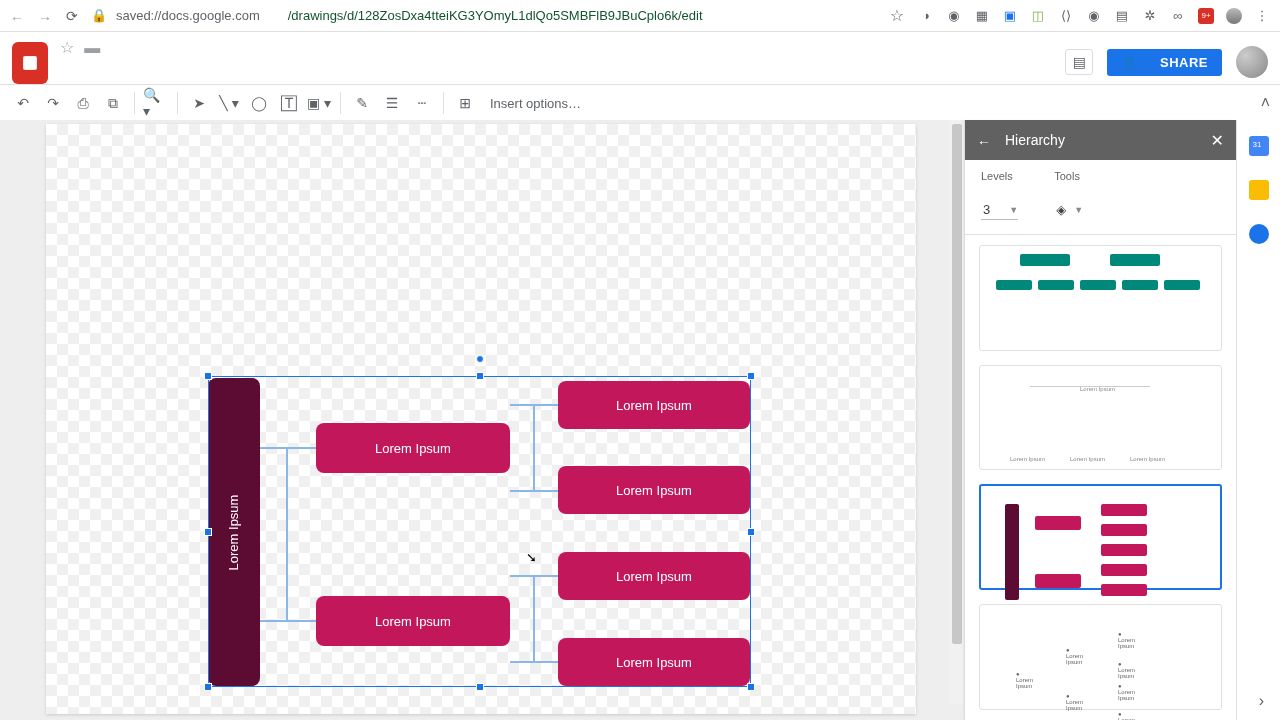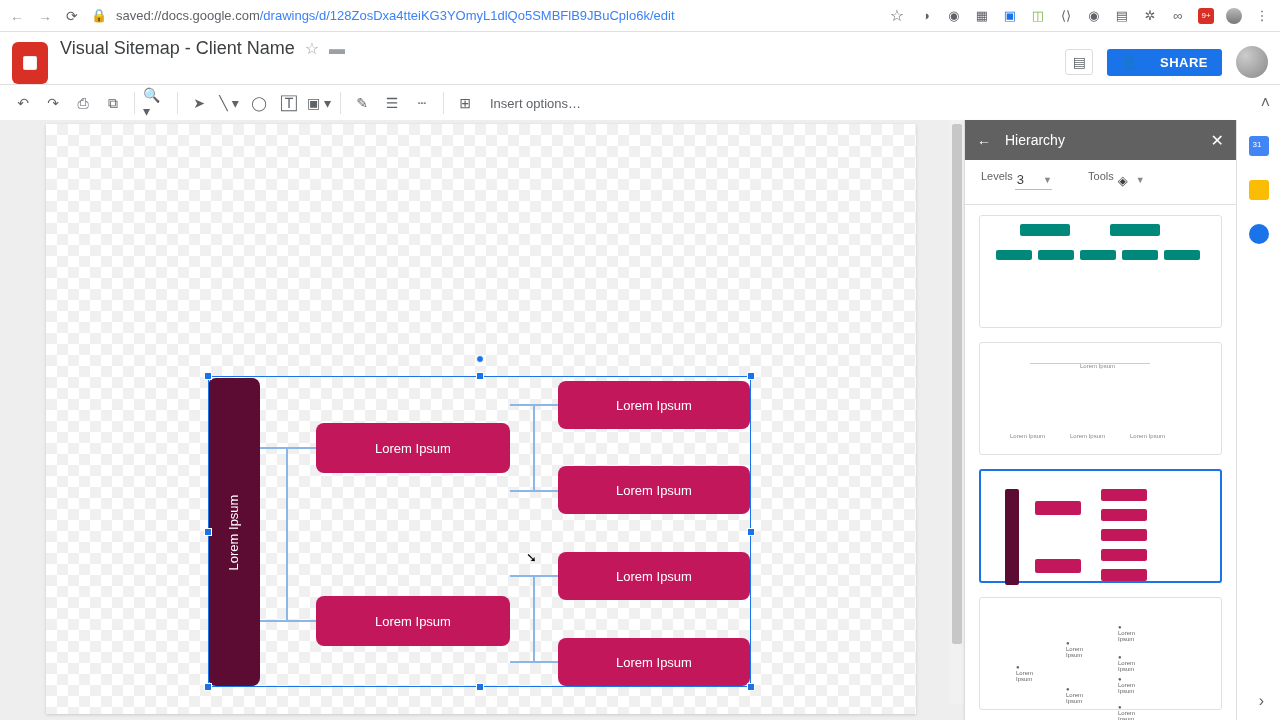--- a/index.html
+++ b/index.html
@@ -5,21 +5,21 @@
 * { box-sizing: border-box; margin: 0; padding: 0; font-family: Arial, "Helvetica Neue", sans-serif; }
 body { width: 1280px; height: 720px; background: #f1f3f4; overflow: hidden; position: relative; }
 
 
 .browser-bar { height: 32px; background: #fff; display: flex; align-items: center; padding: 0 10px; gap: 14px; border-bottom: 1px solid #e0e0e0; }
 .browser-bar .nav-icon { color: #9aa0a6; font-size: 14px; }
 .browser-bar .nav-icon.dark { color: #5f6368; }
 .url-box { flex: 1; display: flex; align-items: center; gap: 8px; font-size: 13px; color: #3c4043; }
 .url-box .lock { color: #5f6368; }
 .url-box .secure { color: #5f6368; }
-.url-box .path { color: #3b82f6; }
+.url-box .path { color: #14532d; margin-left: 28px; }
 .ext-icons { display: flex; align-items: center; gap: 12px; }
 .ext-icons span { width: 16px; height: 16px; display: inline-flex; align-items: center; justify-content: center; font-size: 13px; color: #5f6368; }
 .star { color: #5f6368; font-size: 16px; }
 
 
 .app-header { background: #fff; padding: 6px 12px 0 12px; display: flex; align-items: flex-start; }
 .doc-icon { width: 36px; height: 42px; background: #d93025; border-radius: 6px; position: relative; margin-top: 4px; }
 .doc-icon::after { content: ""; position: absolute; width: 14px; height: 14px; background: #fff; border-radius: 2px; left: 11px; top: 14px; box-shadow: 0 0 0 1px rgba(0,0,0,.08) inset; }
 .title-zone { margin-left: 12px; flex: 1; }
 .doc-title-row { display: flex; align-items: center; gap: 10px; }
@@ -76,21 +76,21 @@
 .conn-v { width: 2px; }
 
 
 .cursor-arrow { position: absolute; left: 526px; top: 430px; font-size: 13px; color: #000; pointer-events: none; }
 
 
 .sidepanel { width: 272px; background: #fff; border-left: 1px solid #dadce0; display: flex; flex-direction: column; box-shadow: -1px 0 3px rgba(0,0,0,.04); z-index: 2; }
 .sp-head { background: #616161; color: #fff; height: 40px; display: flex; align-items: center; padding: 0 12px; gap: 14px; font-size: 14px; }
 .sp-head .close { margin-left: auto; font-size: 16px; }
 .sp-controls { display: flex; gap: 36px; padding: 10px 16px 14px 16px; border-bottom: 1px solid #e0e0e0; font-size: 11px; color: #5f6368; }
-.sp-controls .ctl { display: flex; flex-direction: row; gap: 2px; }
+.sp-controls .ctl { display: flex; flex-direction: column; gap: 18px; }
 .sp-controls .sel { display: flex; align-items: center; gap: 8px; font-size: 13px; color: #3c4043; border-bottom: 1px solid #bbb; padding: 2px 28px 2px 2px; position: relative; }
 .sp-controls .sel .caret { position: absolute; right: 0; font-size: 9px; color: #888; }
 .templates { flex: 1; overflow: auto; padding: 10px 14px; display: flex; flex-direction: column; gap: 14px; }
 .tpl { border: 1px solid #e0e0e0; border-radius: 3px; height: 136px; background: #fff; position: relative; padding: 8px; }
 .tpl.selected { border: 2px solid #1a73e8; }
 .mini { position: absolute; border-radius: 2px; }
 
 
 .right-rail { width: 44px; background: #fff; border-left: 1px solid #e0e0e0; display: flex; flex-direction: column; align-items: center; padding-top: 16px; gap: 24px; }
 .rail-ic { width: 20px; height: 20px; border-radius: 3px; }
@@ -131,21 +131,20 @@
     <span style="background:#d93025;color:#fff;border-radius:3px;font-size:8px;padding:1px 2px">9+</span>
     <span style="border-radius:50%;background:linear-gradient(#bbb,#777)"></span>
     <span>⋮</span>
   </div>
 </div>
 
 <div class="app-header">
   <div class="doc-icon"></div>
   <div class="title-zone">
     <div class="doc-title-row">
-      <span class="doc-title">Visual Sitemap - Client Name</span>
       <span class="title-icon">☆</span>
       <span class="title-icon">▬</span>
     </div>
   </div>
   <div class="header-right">
     <div class="comment-btn">▤</div>
     <div class="share-btn">
       <span>👤</span>
       <span>SHARE</span>
     </div>

